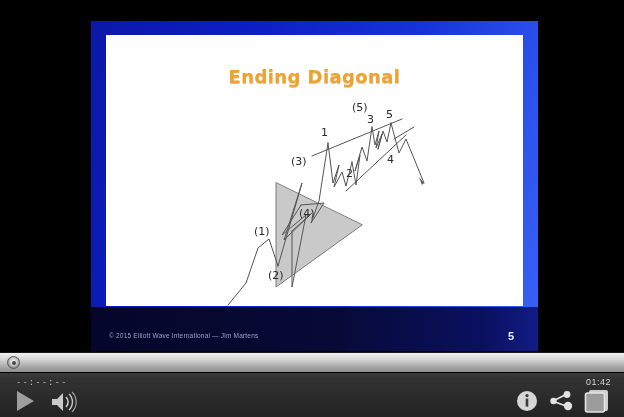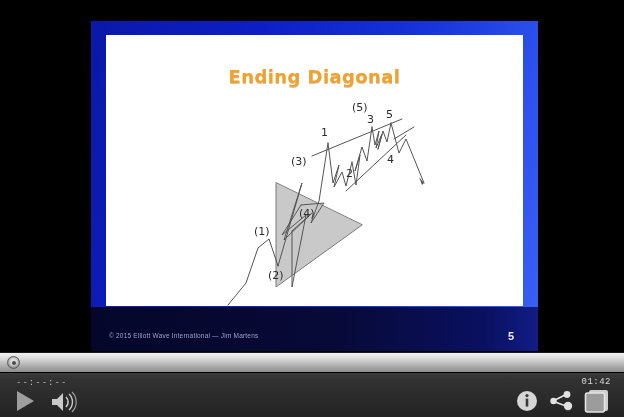--- a/index.html
+++ b/index.html
@@ -68,21 +68,21 @@
     position:absolute;left:0;top:372px;width:624px;height:45px;
     background:linear-gradient(180deg,#3b3b3b 0%,#323232 14%,#2b2b2b 55%,#232323 100%);
     border-top:1px solid #000;box-sizing:border-box;
   }
   .time-left{
     position:absolute;left:16px;top:4px;font-size:9px;color:#b9b9b9;letter-spacing:1px;
     font-family:"DejaVu Sans Mono", monospace;
   }
   .time-right{
     position:absolute;right:13px;top:4px;font-size:9px;color:#d8d8d8;letter-spacing:.5px;
-    font-family:Liberation Mono, monospace;
+    font-family:Liberation Sans, sans-serif;
   }
   .btn{position:absolute;cursor:pointer;}
   .btn-play{left:13px;top:16px;width:24px;height:24px;}
   .btn-vol{left:50px;top:18px;width:28px;height:22px;}
   .btn-info{right:86px;top:17px;width:22px;height:22px;}
   .btn-share{right:50px;top:17px;width:26px;height:22px;}
   .btn-full{right:14px;top:15px;width:26px;height:26px;}
 </style>
 </head>
 <body>

